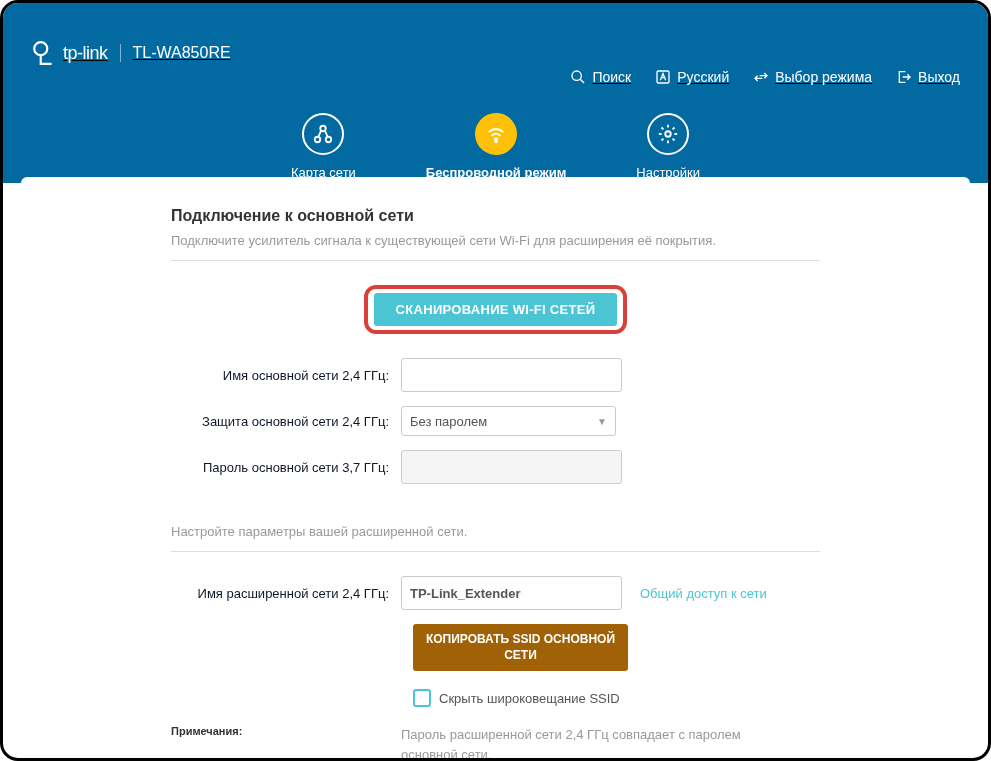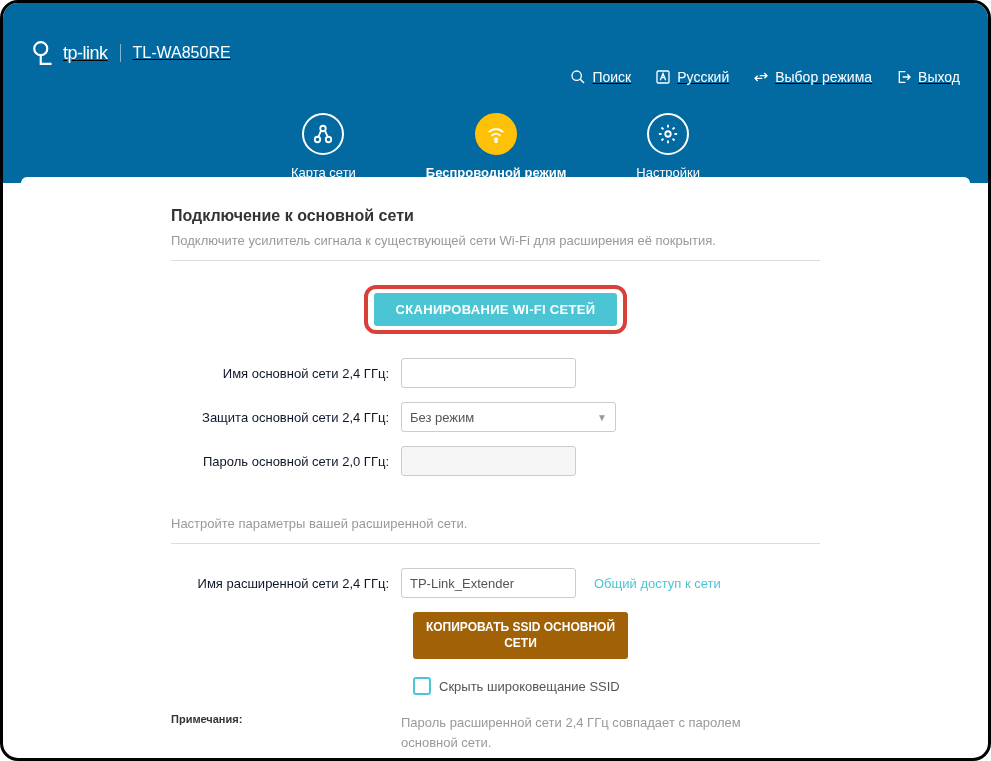--- a/index.html
+++ b/index.html
@@ -24,21 +24,21 @@
 .tab-arrow { position: absolute; bottom: -26px; left: 50%; transform: translateX(-50%); width: 0; height: 0; border-left: 12px solid transparent; border-right: 12px solid transparent; border-bottom: 12px solid #fff; }
 .content-wrapper { background: #fff; margin: 0 18px; border-radius: 6px 6px 0 0; padding: 30px 150px 30px 150px; margin-top: -6px; position: relative; }
 .section-title { font-size: 16px; font-weight: bold; color: #333; margin-bottom: 8px; }
 .section-subtitle { font-size: 13px; color: #999; margin-bottom: 12px; }
 .separator { border: none; border-top: 1px solid #ddd; margin-bottom: 24px; }
 .scan-wrap { text-align: center; margin-bottom: 24px; }
 .scan-highlight { display: inline-block; border: 4px solid #d9403a; border-radius: 12px; padding: 4px 6px; }
 .btn-primary { background: #4bc5d4; color: #fff; border: none; padding: 9px 22px; font-size: 13px; font-weight: bold; border-radius: 3px; cursor: pointer; letter-spacing: 0.3px; }
 .form-row { display: flex; align-items: center; margin-bottom: 14px; }
 .form-label { width: 230px; text-align: right; padding-right: 12px; font-size: 13px; color: #0f172a; }
-.form-input { width: 175px; height: 30px; border: 1px solid #ccc; border-radius: 3px; padding: 4px 8px; font-size: 13px; color: #555; }
+.form-input { width: 221px; height: 30px; border: 1px solid #ccc; border-radius: 3px; padding: 16px 8px; font-size: 13px; color: #555; font-weight: bold; }
 .form-input:disabled { background: #f5f5f5; }
 .form-select { width: 215px; height: 30px; border: 1px solid #ccc; border-radius: 3px; padding: 0 8px; font-size: 13px; color: #555; background: #fff; position: relative; display: flex; align-items: center; justify-content: space-between; cursor: pointer; }
 .chevron { color: #999; font-size: 10px; }
 .section2 { margin-top: 40px; }
 .link { color: #4bc5d4; font-size: 13px; margin-left: 18px; cursor: pointer; }
 .btn-copy-wrap { margin-left: 242px; margin-top: 6px; margin-bottom: 18px; }
 .btn-copy { background: #a16207; color: #fff; border: none; padding: 8px 12px; font-size: 12px; font-weight: bold; border-radius: 3px; cursor: pointer; width: 215px; text-align: center; line-height: 1.3; }
 .checkbox-row { display: flex; align-items: center; margin-left: 242px; margin-bottom: 18px; gap: 8px; }
 .checkbox { width: 18px; height: 18px; border: 2px solid #4bc5d4; border-radius: 3px; cursor: pointer; }
 .checkbox-label { font-size: 13px; color: #555; }
@@ -136,26 +136,26 @@
       </span>
     </div>
 
     <div class="form-row">
       <label class="form-label">Имя основной сети 2,4 ГГц:</label>
       <input class="form-input" value="" style="">
     </div>
     <div class="form-row">
       <label class="form-label">Защита основной сети 2,4 ГГц:</label>
       <div class="form-select">
-        <span>Без режим</span>
+        <span>Без паролем</span>
         <span class="chevron">▼</span>
       </div>
     </div>
     <div class="form-row">
-      <label class="form-label">Пароль основной сети 2,0 ГГц:</label>
+      <label class="form-label">Пароль основной сети 3,7 ГГц:</label>
       <input class="form-input" disabled="" value="" style="">
     </div>
 
     <div class="section2">
       <div class="section-subtitle">Настройте параметры вашей расширенной сети.</div>
       <hr class="separator">
 
       <div class="form-row">
         <label class="form-label">Имя расширенной сети 2,4 ГГц:</label>
         <input class="form-input" value="TP-Link_Extender" style="">

